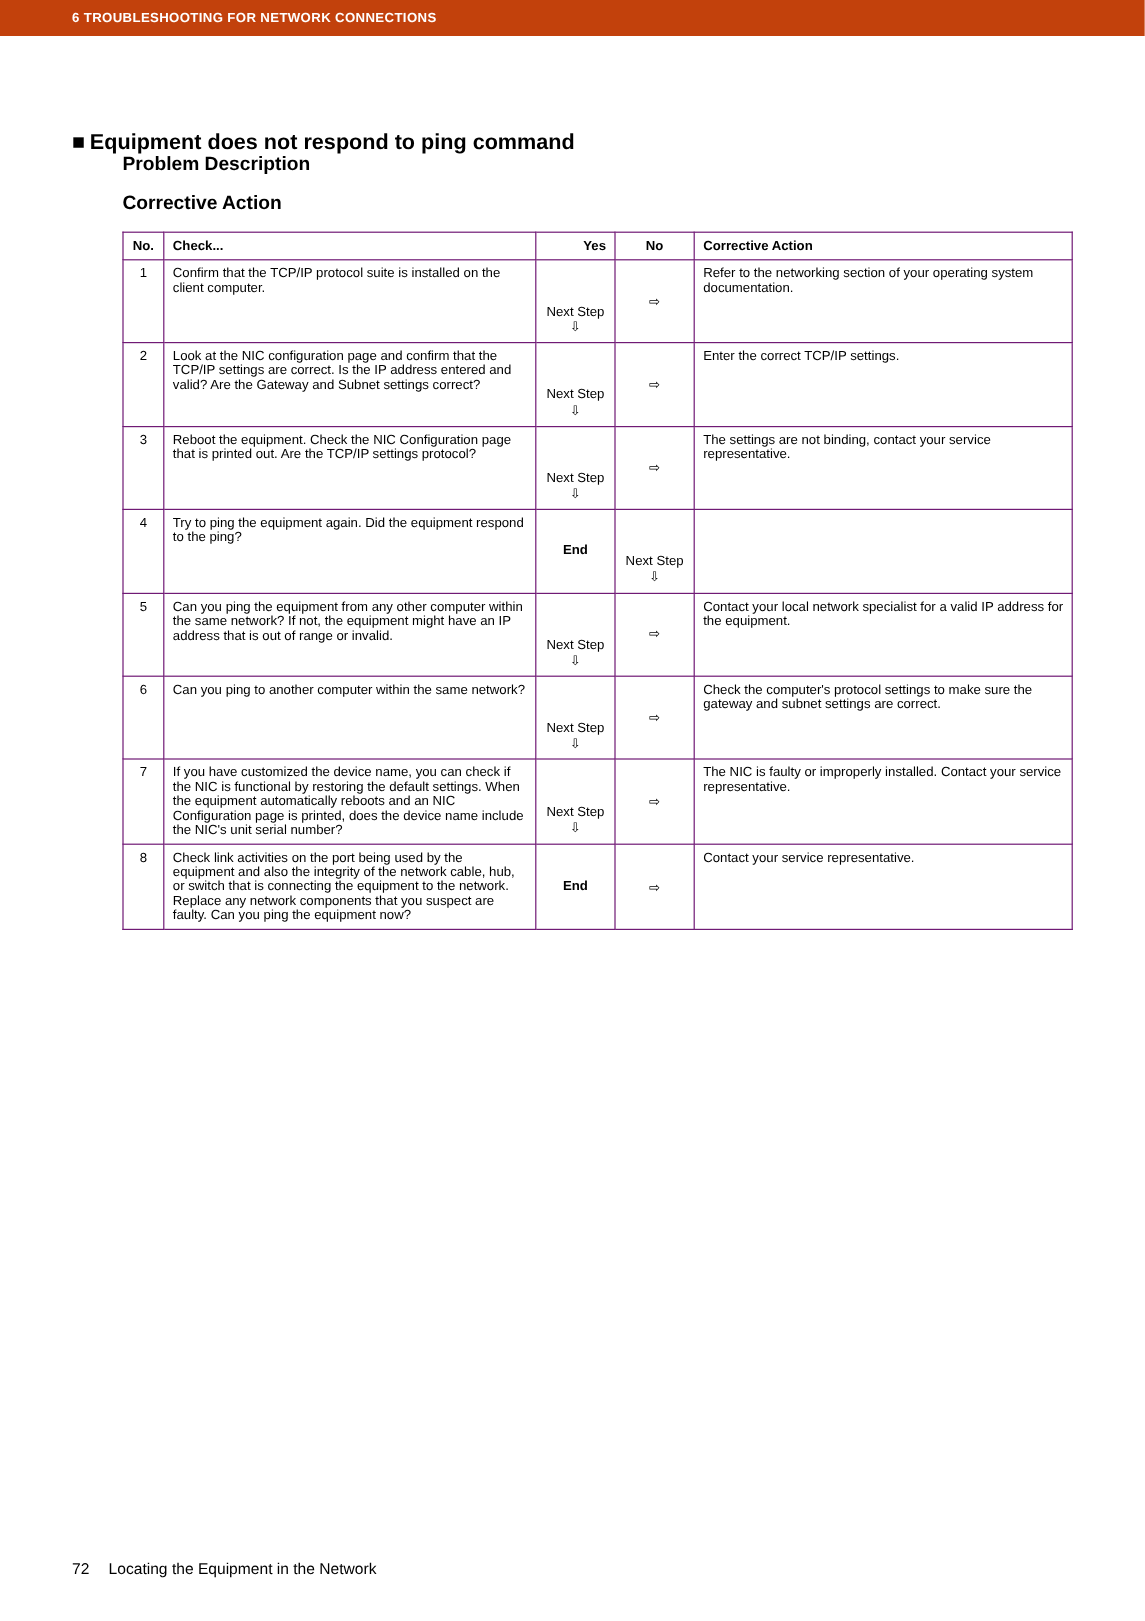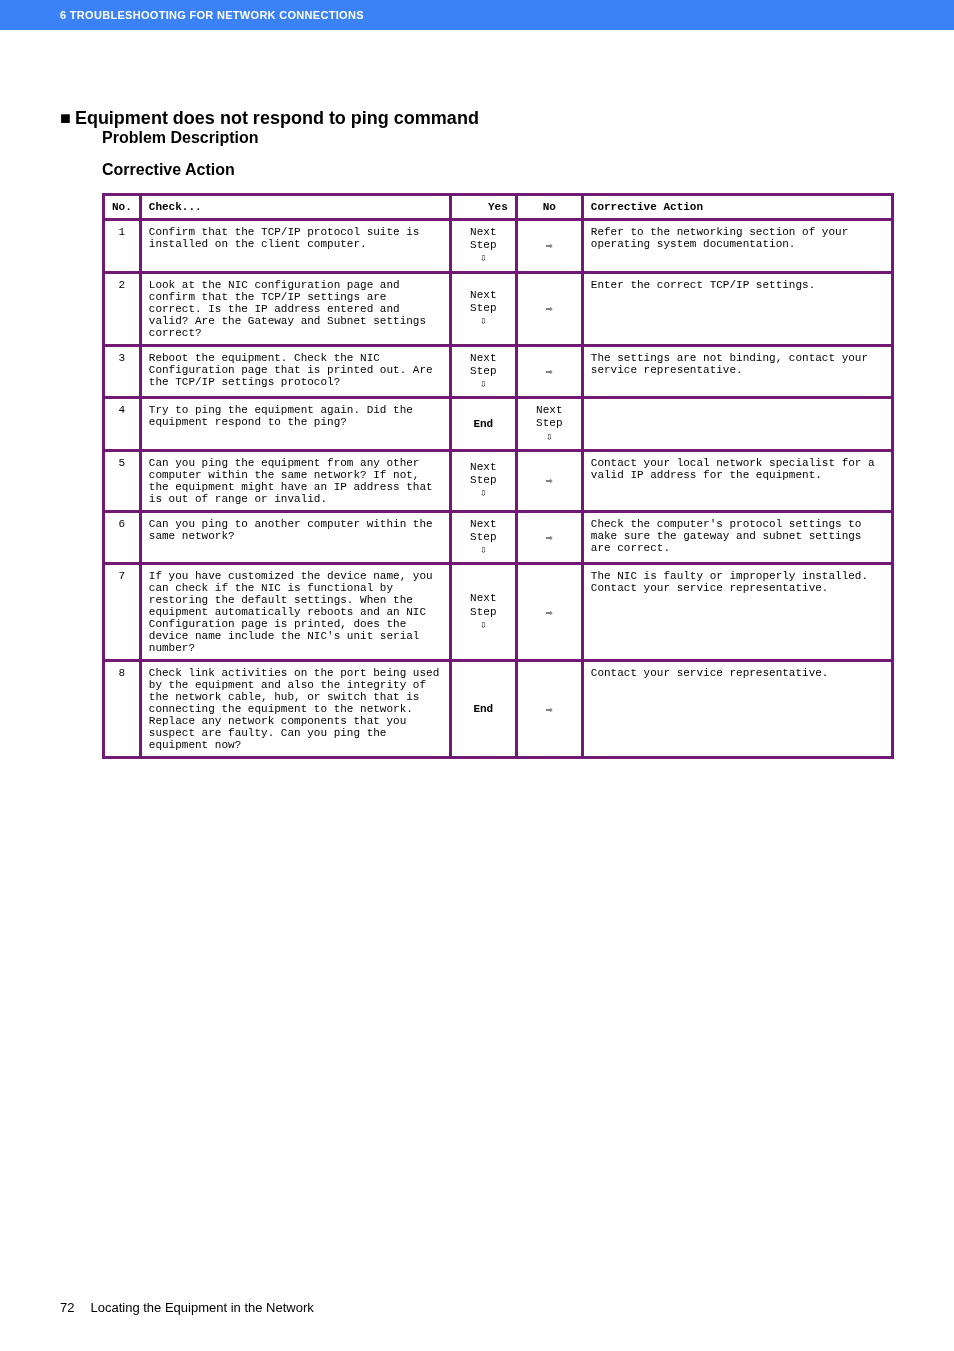--- a/index.html
+++ b/index.html
@@ -8,21 +8,21 @@
       box-sizing: border-box;
     }
     body {
       font-family: Arial, Helvetica, sans-serif;
       width: 954px;
       height: 1351px;
       background: #fff;
       position: relative;
     }
     .header-bar {
-      background: #3b82f6;
+      background: #c2410c;
       color: #fff;
       padding: 9px 0 9px 60px;
       font-size: 11px;
       font-weight: bold;
       letter-spacing: 0.3px;
     }
     .content {
       padding: 78px 60px 0 60px;
     }
     .section-title {
@@ -44,25 +44,24 @@
     .table-wrapper {
       margin-left: 42px;
       margin-top: 8px;
     }
     table {
       border-collapse: collapse;
       width: 100%;
       font-size: 11px;
     }
     th, td {
-      border: 3px solid #701a75;
+      border: 1px solid #701a75;
       padding: 5px 7px;
       vertical-align: top;
       text-align: left;
-      font-family: Liberation Mono, monospace;
     }
     th {
       font-weight: bold;
     }
     .col-no {
       width: 34px;
       text-align: center;
     }
     .col-check {
       width: 310px;
@@ -80,20 +79,21 @@
     td.col-no {
       text-align: center;
     }
     td.col-yes, td.col-no-col {
       text-align: center;
       vertical-align: middle;
     }
     .next-step {
       display: inline-block;
       line-height: 1.2;
+      margin-top: 32px;
     }
     .arrow-down {
       font-size: 11px;
     }
     .arrow-right {
       font-size: 11px;
     }
     .end-bold {
       font-weight: bold;
     }

